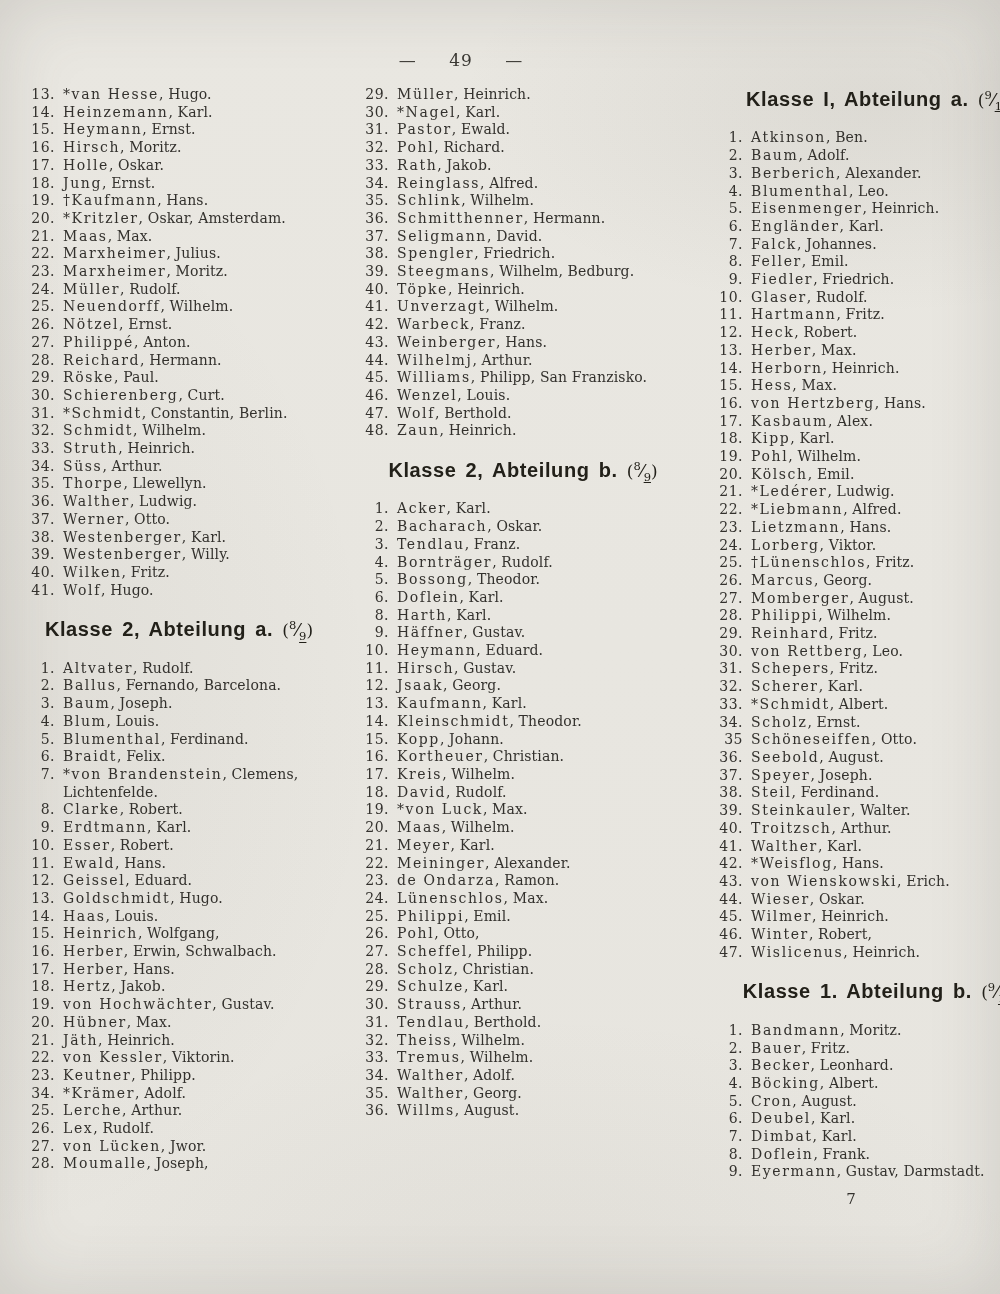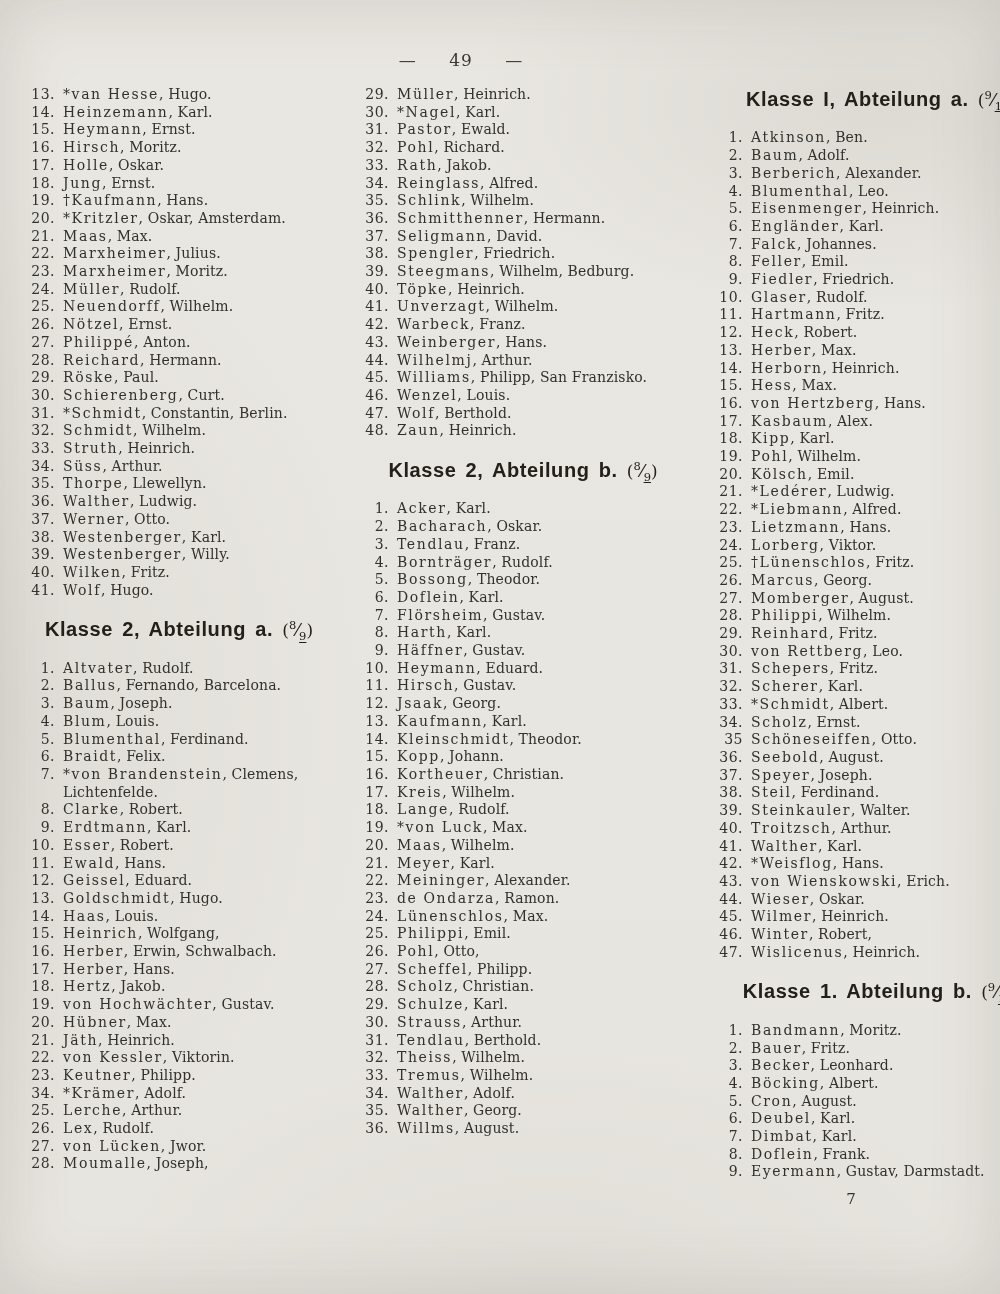--- a/index.html
+++ b/index.html
@@ -269,21 +269,20 @@
           <li class="entry"><span class="num">2.</span><span class="nm">Bacharach</span><span class="rest">, Oskar.</span></li>
 
           <li class="entry"><span class="num">3.</span><span class="nm">Tendlau</span><span class="rest">, Franz.</span></li>
 
           <li class="entry"><span class="num">4.</span><span class="nm">Bornträger</span><span class="rest">, Rudolf.</span></li>
 
           <li class="entry"><span class="num">5.</span><span class="nm">Bossong</span><span class="rest">, Theodor.</span></li>
 
           <li class="entry"><span class="num">6.</span><span class="nm">Doflein</span><span class="rest">, Karl.</span></li>
 
-          <li class="entry"><span class="num">7.</span><span class="nm">Flörsheim</span><span class="rest">, Gustav.</span></li>
 
           <li class="entry"><span class="num">8.</span><span class="nm">Harth</span><span class="rest">, Karl.</span></li>
 
           <li class="entry"><span class="num">9.</span><span class="nm">Häffner</span><span class="rest">, Gustav.</span></li>
 
           <li class="entry"><span class="num">10.</span><span class="nm">Heymann</span><span class="rest">, Eduard.</span></li>
 
           <li class="entry"><span class="num">11.</span><span class="nm">Hirsch</span><span class="rest">, Gustav.</span></li>
 
           <li class="entry"><span class="num">12.</span><span class="nm">Jsaak</span><span class="rest">, Georg.</span></li>
@@ -291,21 +290,21 @@
           <li class="entry"><span class="num">13.</span><span class="nm">Kaufmann</span><span class="rest">, Karl.</span></li>
 
           <li class="entry"><span class="num">14.</span><span class="nm">Kleinschmidt</span><span class="rest">, Theodor.</span></li>
 
           <li class="entry"><span class="num">15.</span><span class="nm">Kopp</span><span class="rest">, Johann.</span></li>
 
           <li class="entry"><span class="num">16.</span><span class="nm">Kortheuer</span><span class="rest">, Christian.</span></li>
 
           <li class="entry"><span class="num">17.</span><span class="nm">Kreis</span><span class="rest">, Wilhelm.</span></li>
 
-          <li class="entry"><span class="num">18.</span><span class="nm">Lange</span><span class="rest">, Rudolf.</span></li>
+          <li class="entry"><span class="num">18.</span><span class="nm">David</span><span class="rest">, Rudolf.</span></li>
 
           <li class="entry"><span class="num">19.</span><span class="nm">*von Luck</span><span class="rest">, Max.</span></li>
 
           <li class="entry"><span class="num">20.</span><span class="nm">Maas</span><span class="rest">, Wilhelm.</span></li>
 
           <li class="entry"><span class="num">21.</span><span class="nm">Meyer</span><span class="rest">, Karl.</span></li>
 
           <li class="entry"><span class="num">22.</span><span class="nm">Meininger</span><span class="rest">, Alexander.</span></li>
 
           <li class="entry"><span class="num">23.</span><span class="nm">de Ondarza</span><span class="rest">, Ramon.</span></li>

